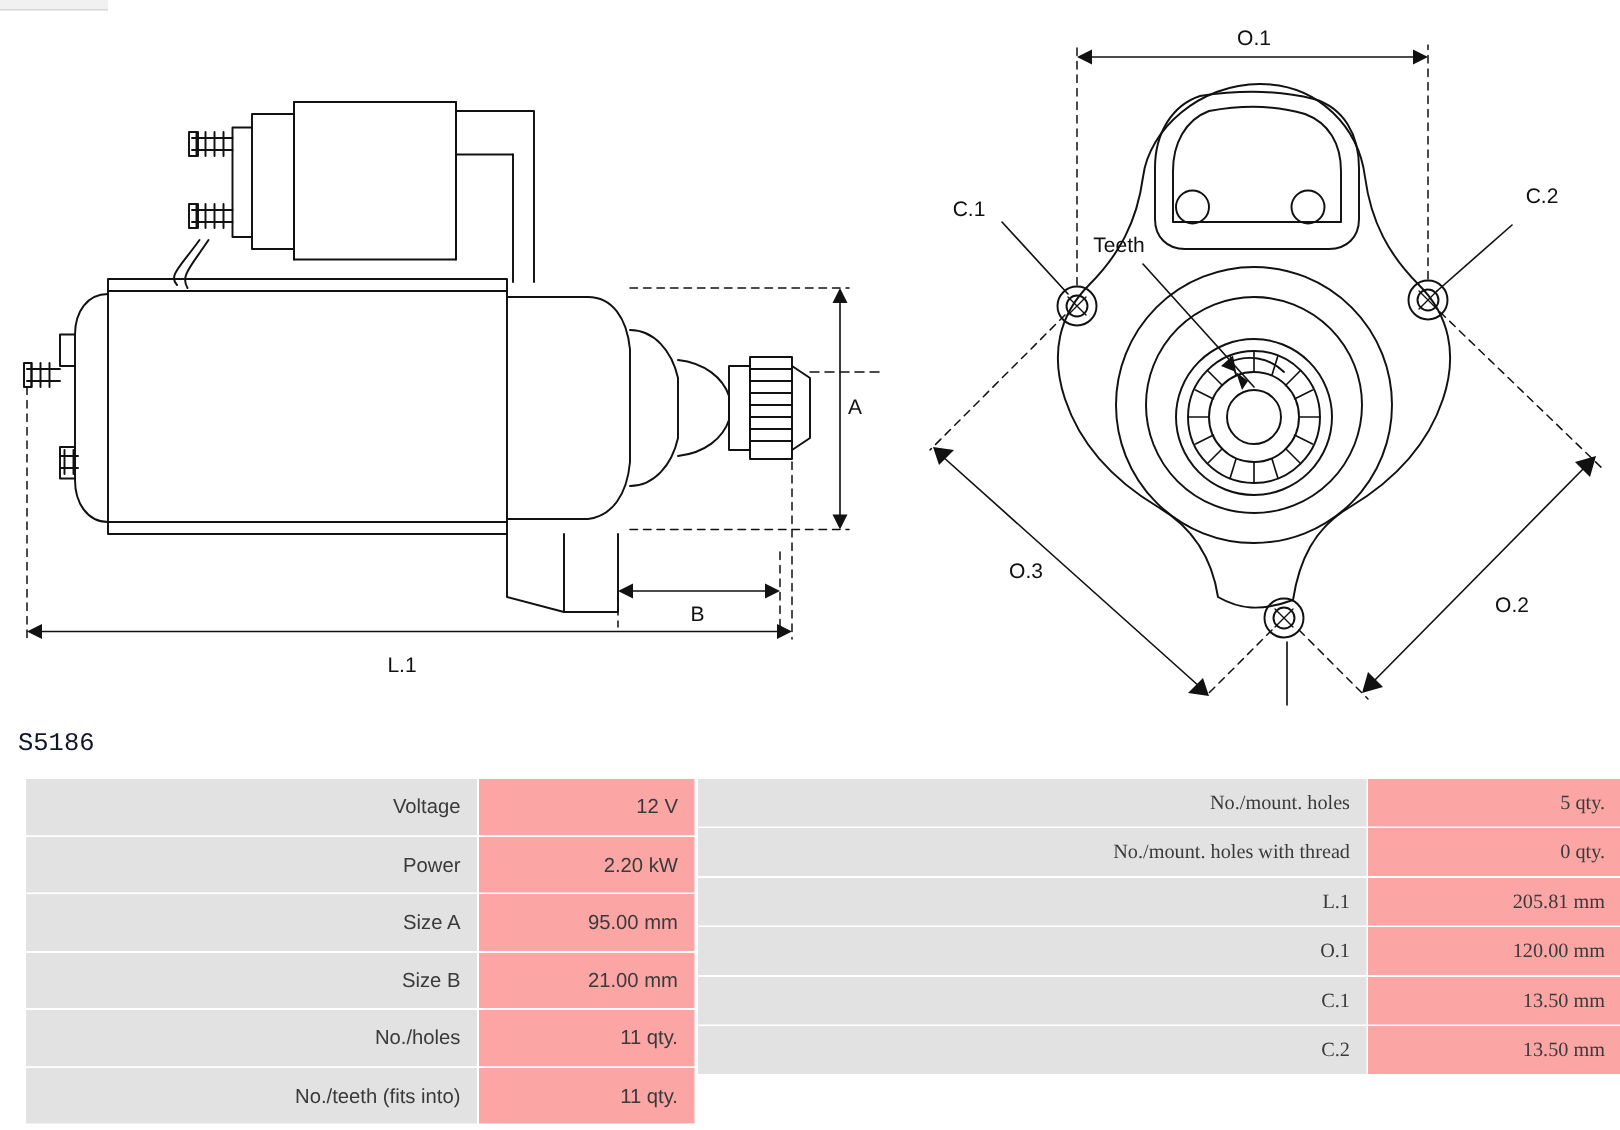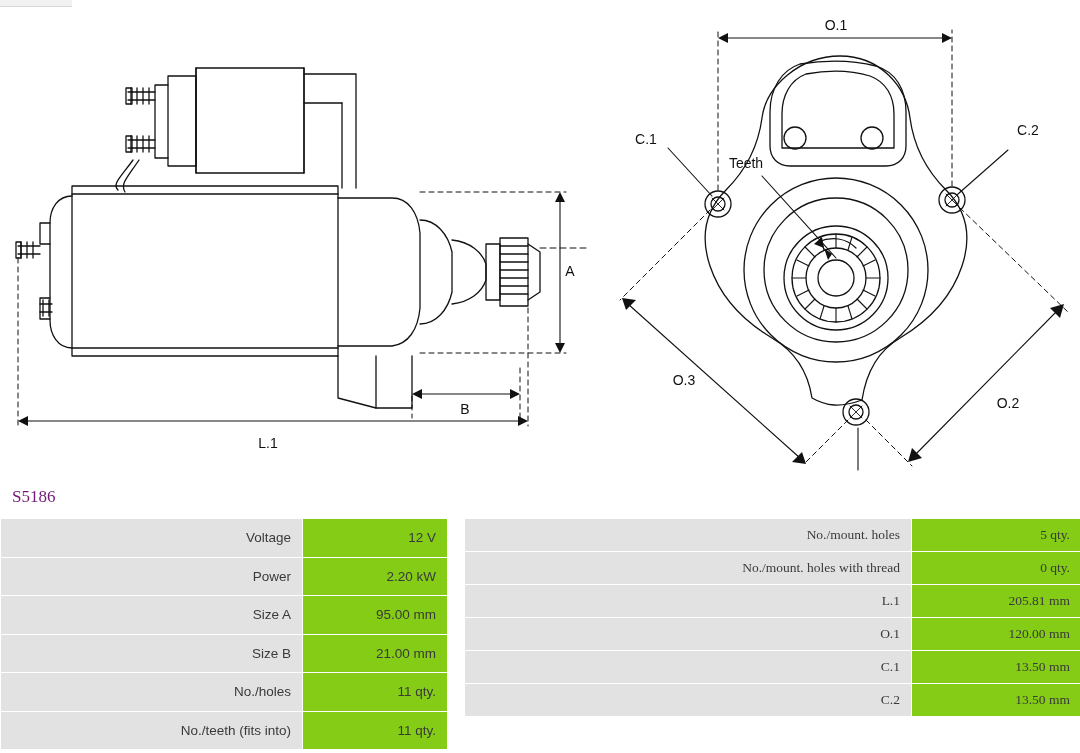--- a/index.html
+++ b/index.html
@@ -24,30 +24,30 @@
   .diagram-area {
     position: absolute; left: 0; top: 8px;
     width: 1080px; height: 470px;
   }
   .diagram-area svg { display: block; }
 
   .part-number {
     position: absolute;
     left: 12px; top: 487px;
     font-size: 17px;
-    color: #701a75;
-    font-family: Liberation Serif, serif;
+    color: #0f172a;
+    font-family: Liberation Mono, monospace;
   }
 
   .spec-tables {
     position: absolute;
-    left: 0; top: 518px;
+    left: 16px; top: 518px;
     width: 1064px;
     display: flex;
-    gap: 16px;
+    gap: 0;
   }
   table.spec {
     border-collapse: collapse;
     table-layout: fixed;
   }
   table.spec.left { width: 447px; }
   table.spec.right { width: 617px; font-family: Liberation Serif, serif; }
   table.spec td {
     border: 1px solid #ffffff;
     height: 33px;
@@ -56,21 +56,21 @@
     color: #3a3a3a;
     white-space: nowrap;
     overflow: hidden;
     text-overflow: ellipsis;
   }
   td.lbl {
     background: #e2e2e2;
     text-align: right;
   }
   td.val {
-    background: #84cc16;
+    background: #fca5a5;
     text-align: right;
   }
   table.spec.left td.lbl { width: 302px; }
   table.spec.left td.val { width: 145px; }
   table.spec.right td.lbl { width: 447px; }
   table.spec.right td.val { width: 170px; }
   td.empty { background: #ffffff; border-color: #ffffff; }
 
   .dim-label { font-size: 14px; fill: #111; font-family: "Liberation Sans", sans-serif; }
 </style>

